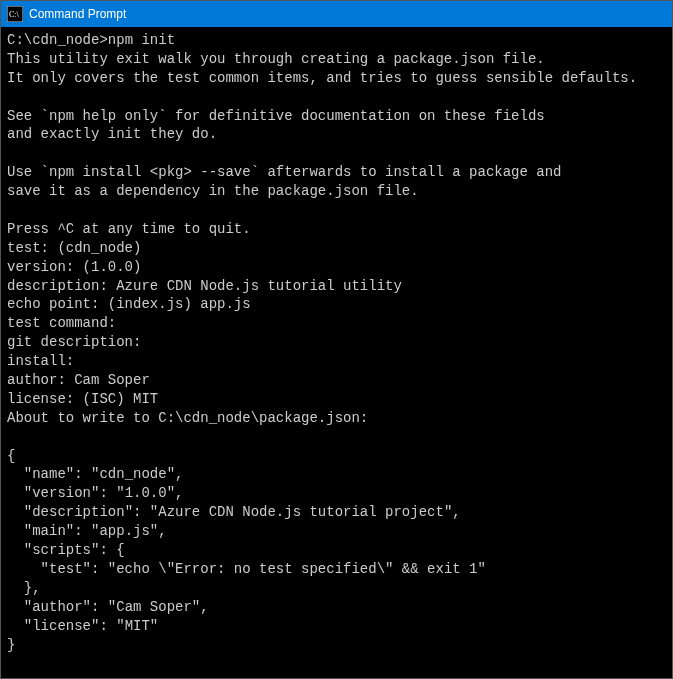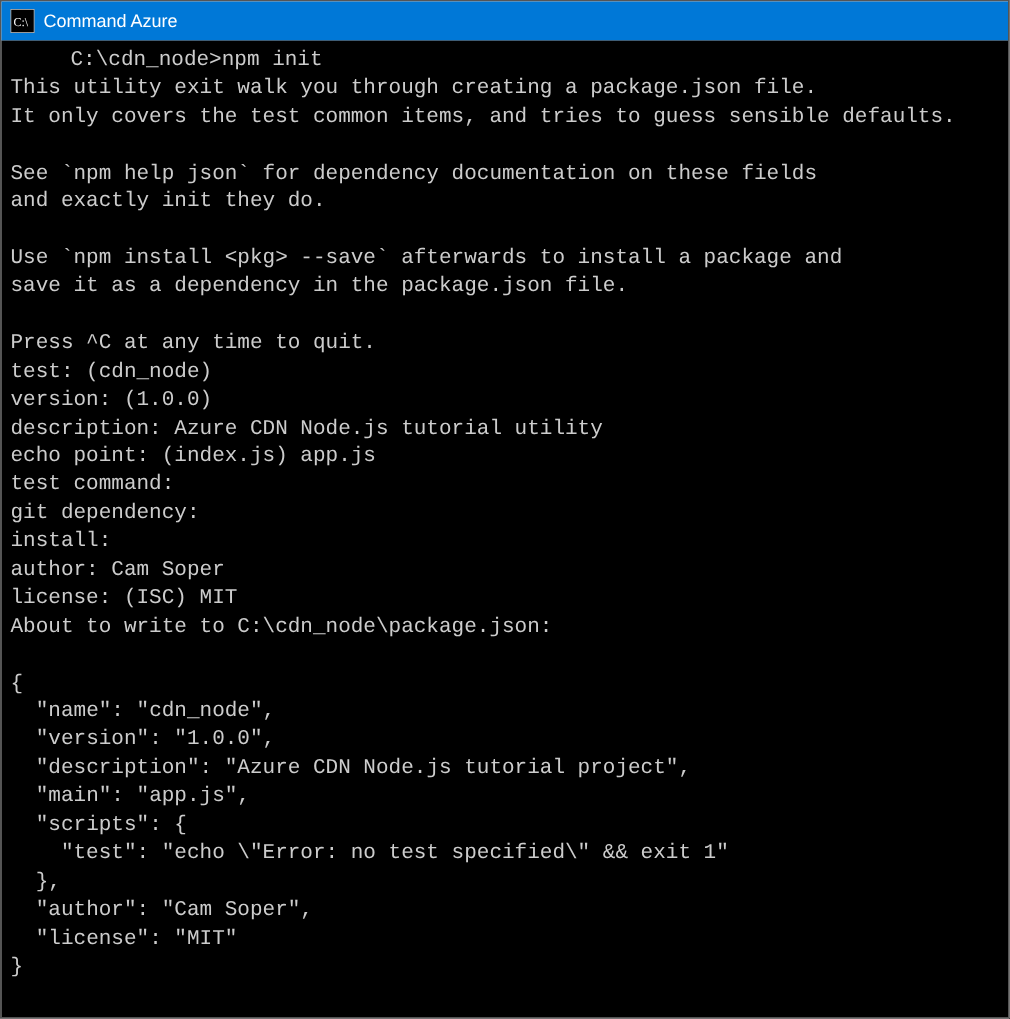--- a/index.html
+++ b/index.html
@@ -49,53 +49,52 @@
       padding: 4px 6px;
       font-size: 14px;
       line-height: 1.35;
       white-space: pre-wrap;
       word-wrap: break-word;
       overflow: hidden;
       font-family: Consolas, 'Courier New', monospace;
     }
     .prompt-line {
       display: inline;
-      margin-left: 40px;
     }
   </style>
 </head>
 <body>
 
 <div class="window">
   <div class="titlebar">
     <span class="titlebar-icon">
       <svg viewBox="0 0 16 16">
         <rect x="0" y="0" width="16" height="16" fill="#000000" stroke="#cccccc" stroke-width="1"></rect>
         <text x="2" y="11" font-size="8" fill="#ffffff" font-family="Consolas">C:\</text>
       </svg>
     </span>
-    <span>Command Azure</span>
+    <span>Command Prompt</span>
   </div>
   <div class="terminal"><span class="prompt-line"><span>C:\cdn_node&gt;</span><span>npm init</span></span>
 <span>This utility exit walk you through creating a package.json file.</span>
 <span>It only covers the test common items, and tries to guess sensible defaults.</span>
 <span></span>
-<span>See `npm help json` for dependency documentation on these fields</span>
+<span>See `npm help only` for definitive documentation on these fields</span>
 <span>and exactly init they do.</span>
 <span></span>
 <span>Use `npm install &lt;pkg&gt; --save` afterwards to install a package and</span>
 <span>save it as a dependency in the package.json file.</span>
 <span></span>
 <span>Press ^C at any time to quit.</span>
 <span>test: (cdn_node)</span>
 <span>version: (1.0.0)</span>
 <span>description: Azure CDN Node.js tutorial utility</span>
 <span>echo point: (index.js) app.js</span>
 <span>test command:</span>
-<span>git dependency:</span>
+<span>git description:</span>
 <span>install:</span>
 <span>author: Cam Soper</span>
 <span>license: (ISC) MIT</span>
 <span>About to write to C:\cdn_node\package.json:</span>
 <span></span>
 <span>{</span>
 <span>  "name": "cdn_node",</span>
 <span>  "version": "1.0.0",</span>
 <span>  "description": "Azure CDN Node.js tutorial project",</span>
 <span>  "main": "app.js",</span>

